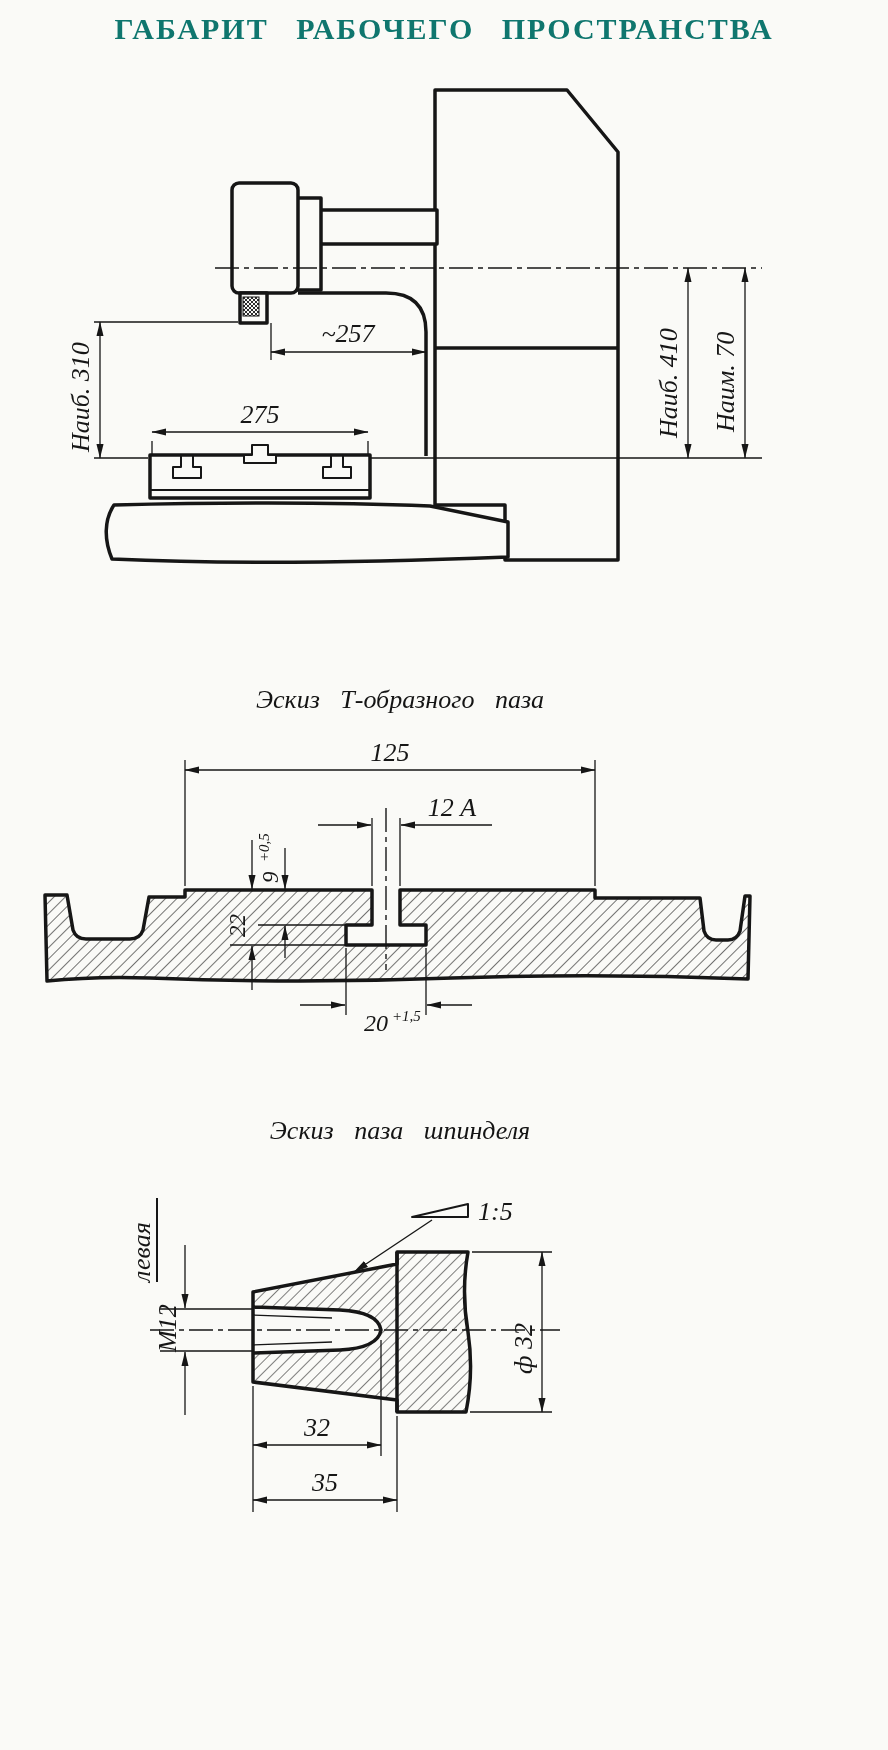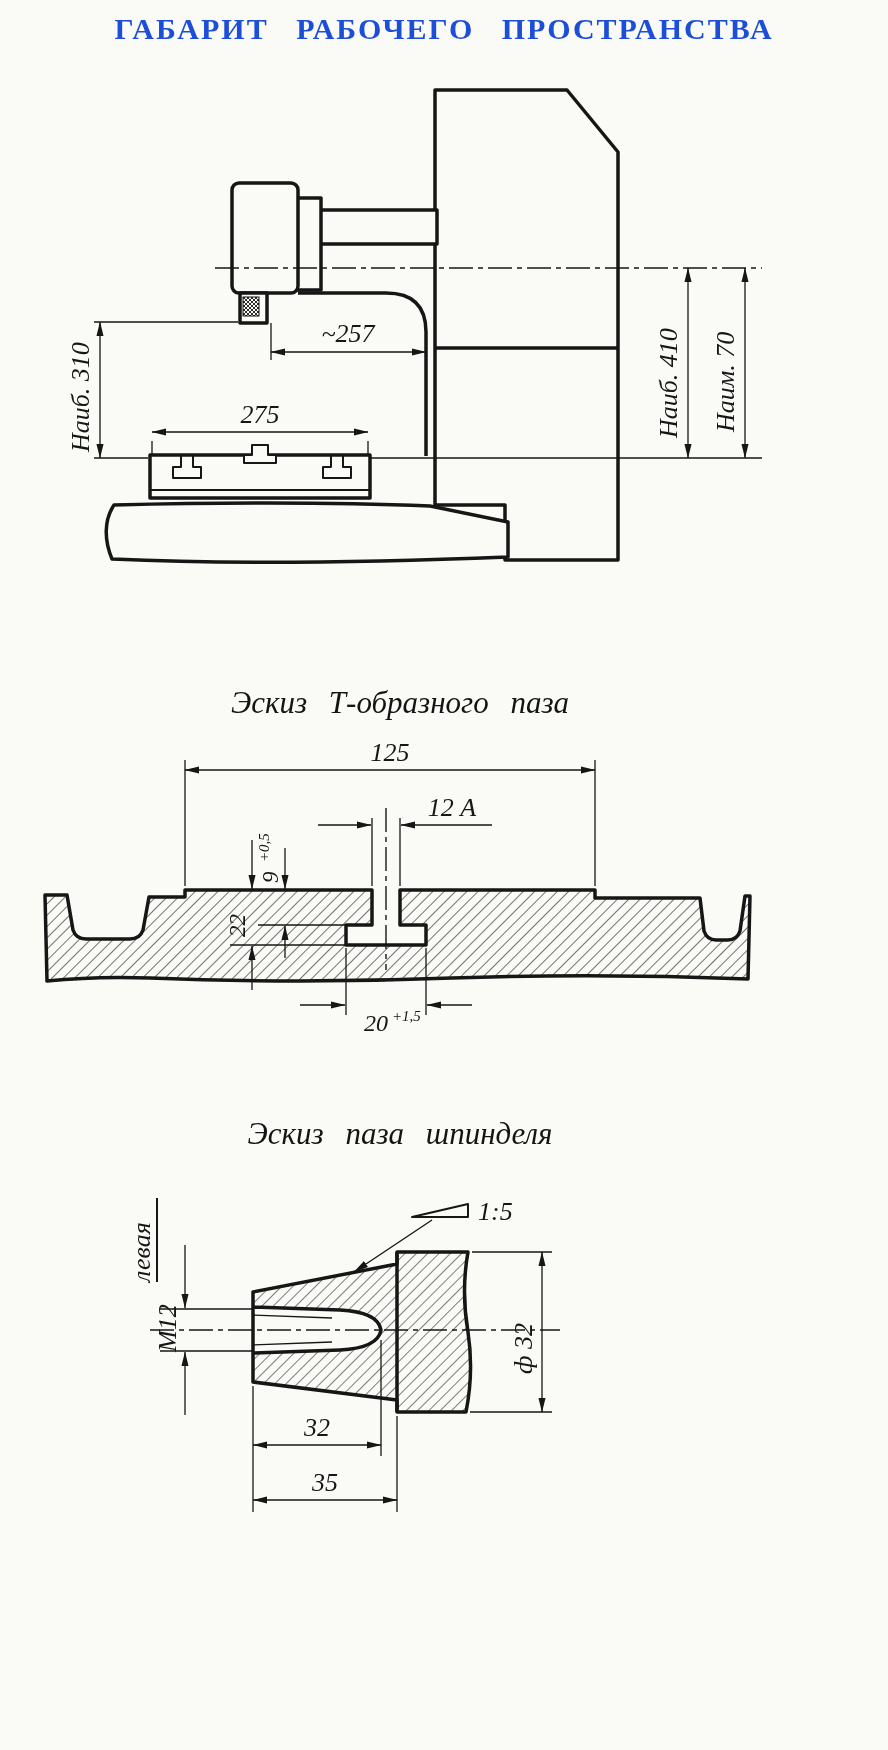--- a/index.html
+++ b/index.html
@@ -12,28 +12,28 @@
     font-family:"Liberation Serif",serif;
   }
   .main-title{
     position:absolute;top:12px;left:0;width:100%;
     text-align:center;
     font-family:"Liberation Serif",serif;
     font-weight:bold;
     font-size:30px;
     letter-spacing:2px;
     word-spacing:18px;
-    color:#1d4ed8;
+    color:#0f766e;
   }
   .section-title{
     position:absolute;left:0;width:800px;
     text-align:center;
     font-family:"Liberation Serif",serif;
     font-style:italic;
-    font-size:31px;
+    font-size:26px;
     word-spacing:14px;
     color:#141414;
   }
   #tslot-title{top:685px;}
   #spindle-title{top:1116px;}
   svg{position:absolute;left:0;}
   .thick{stroke:#161616;stroke-width:3.5;fill:none;stroke-linejoin:round;}
   .med{stroke:#161616;stroke-width:2;fill:none;stroke-linejoin:round;}
   .thin{stroke:#161616;stroke-width:1.3;fill:none;}
   .solid{fill:#fafaf7;stroke:#161616;stroke-width:3.5;stroke-linejoin:round;}

